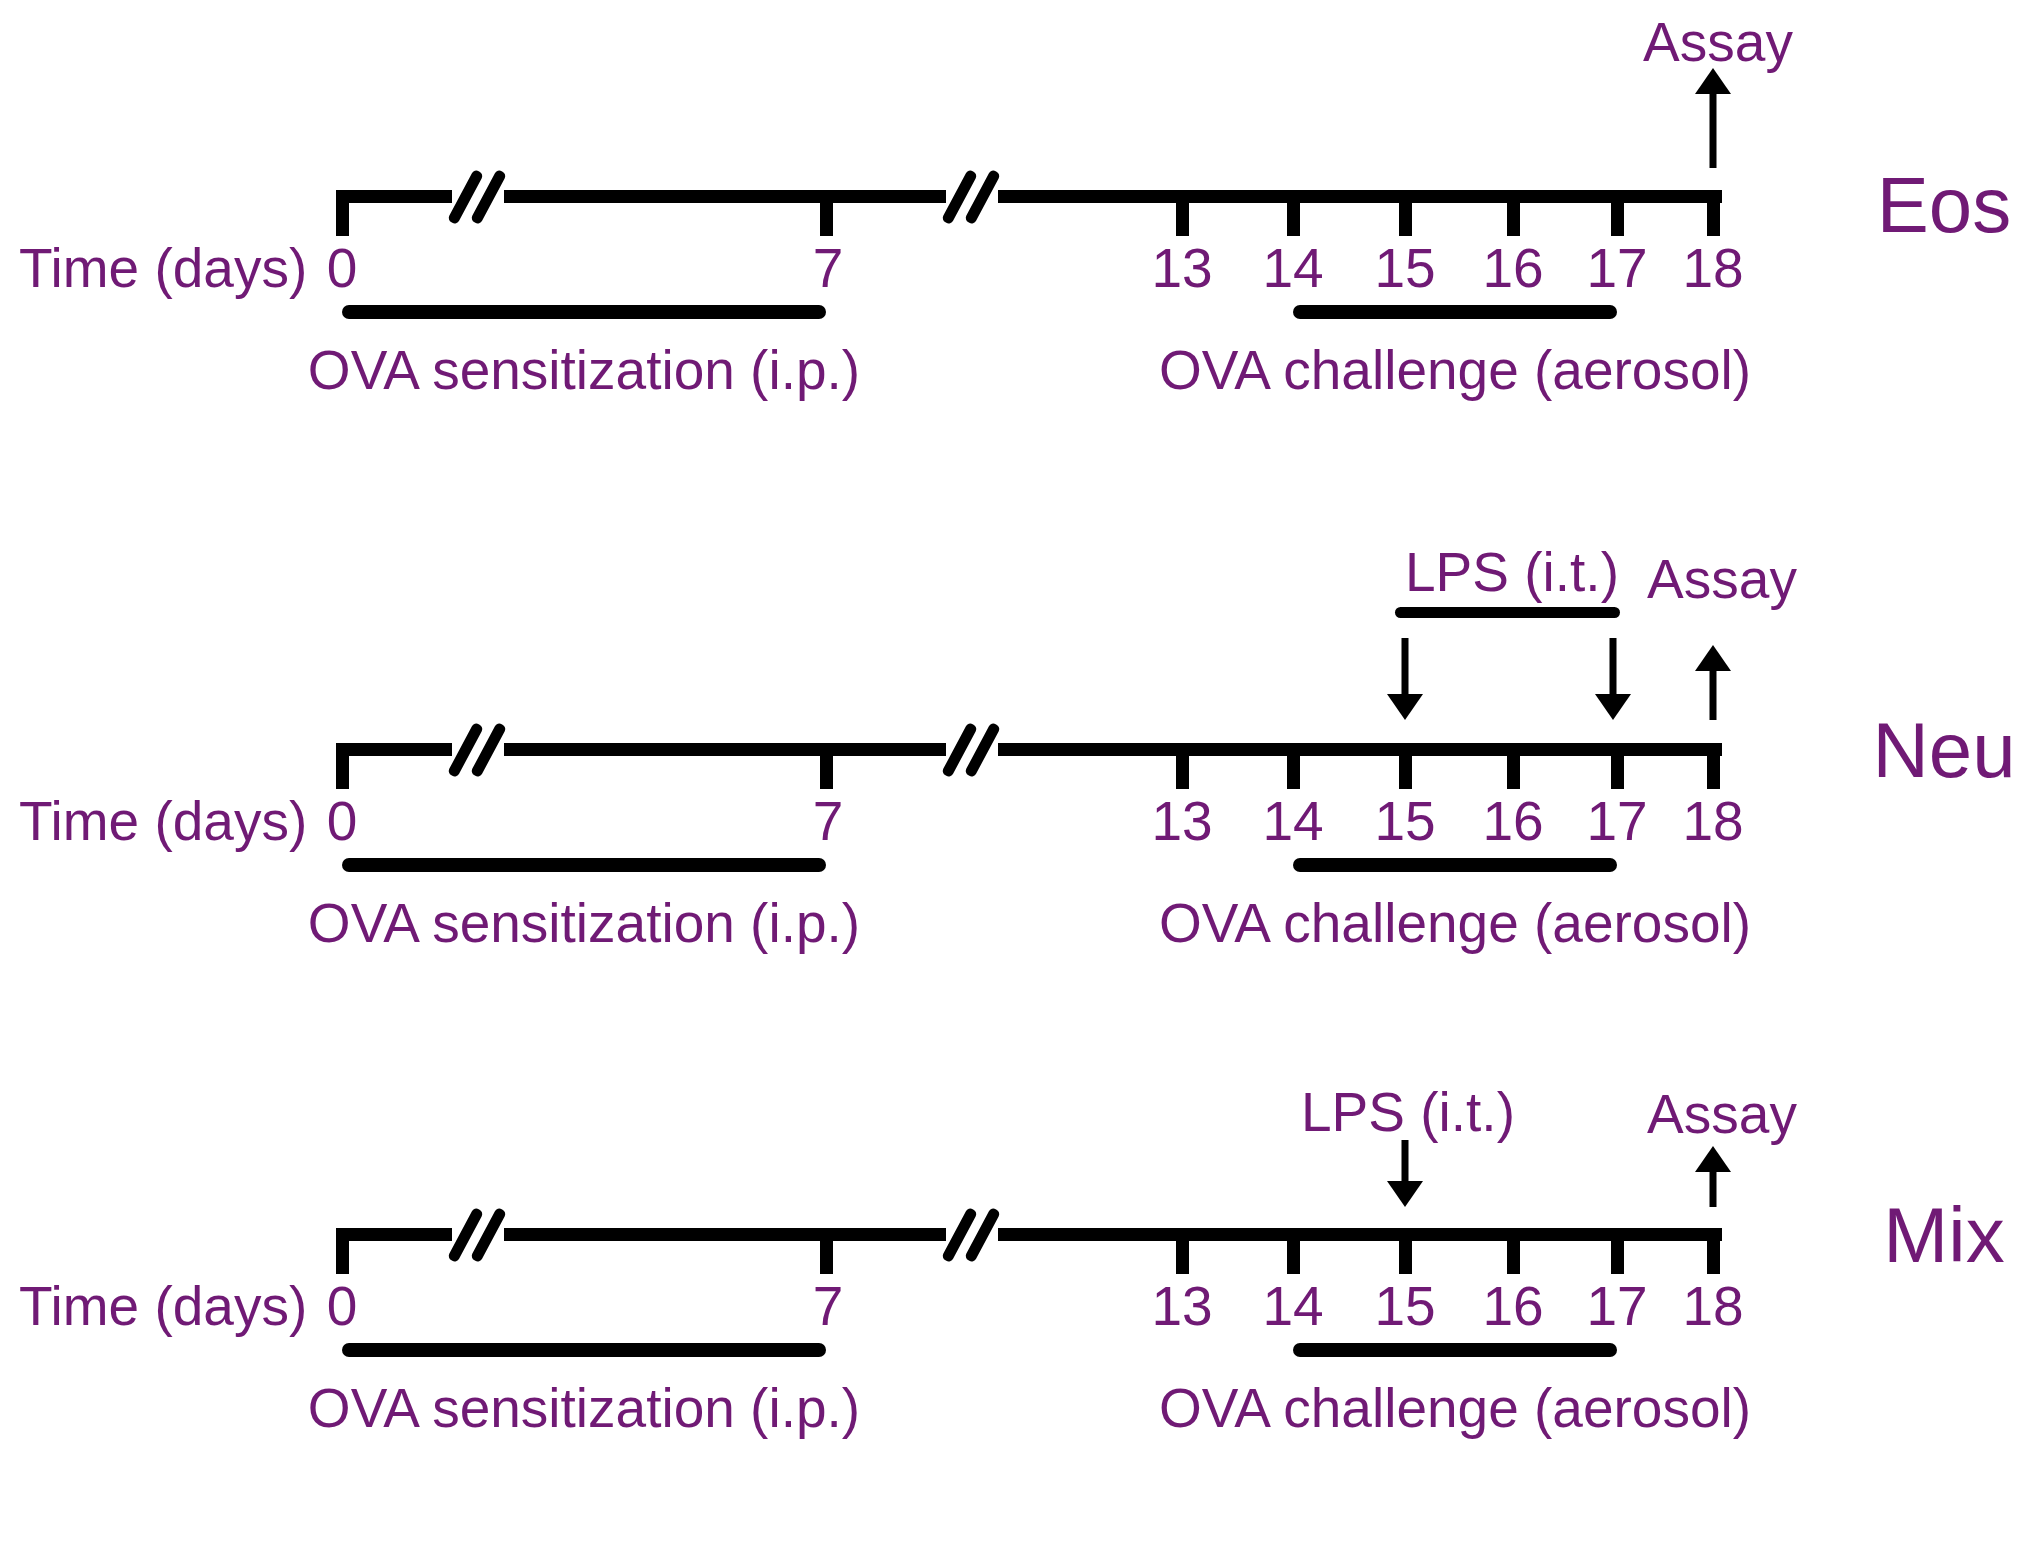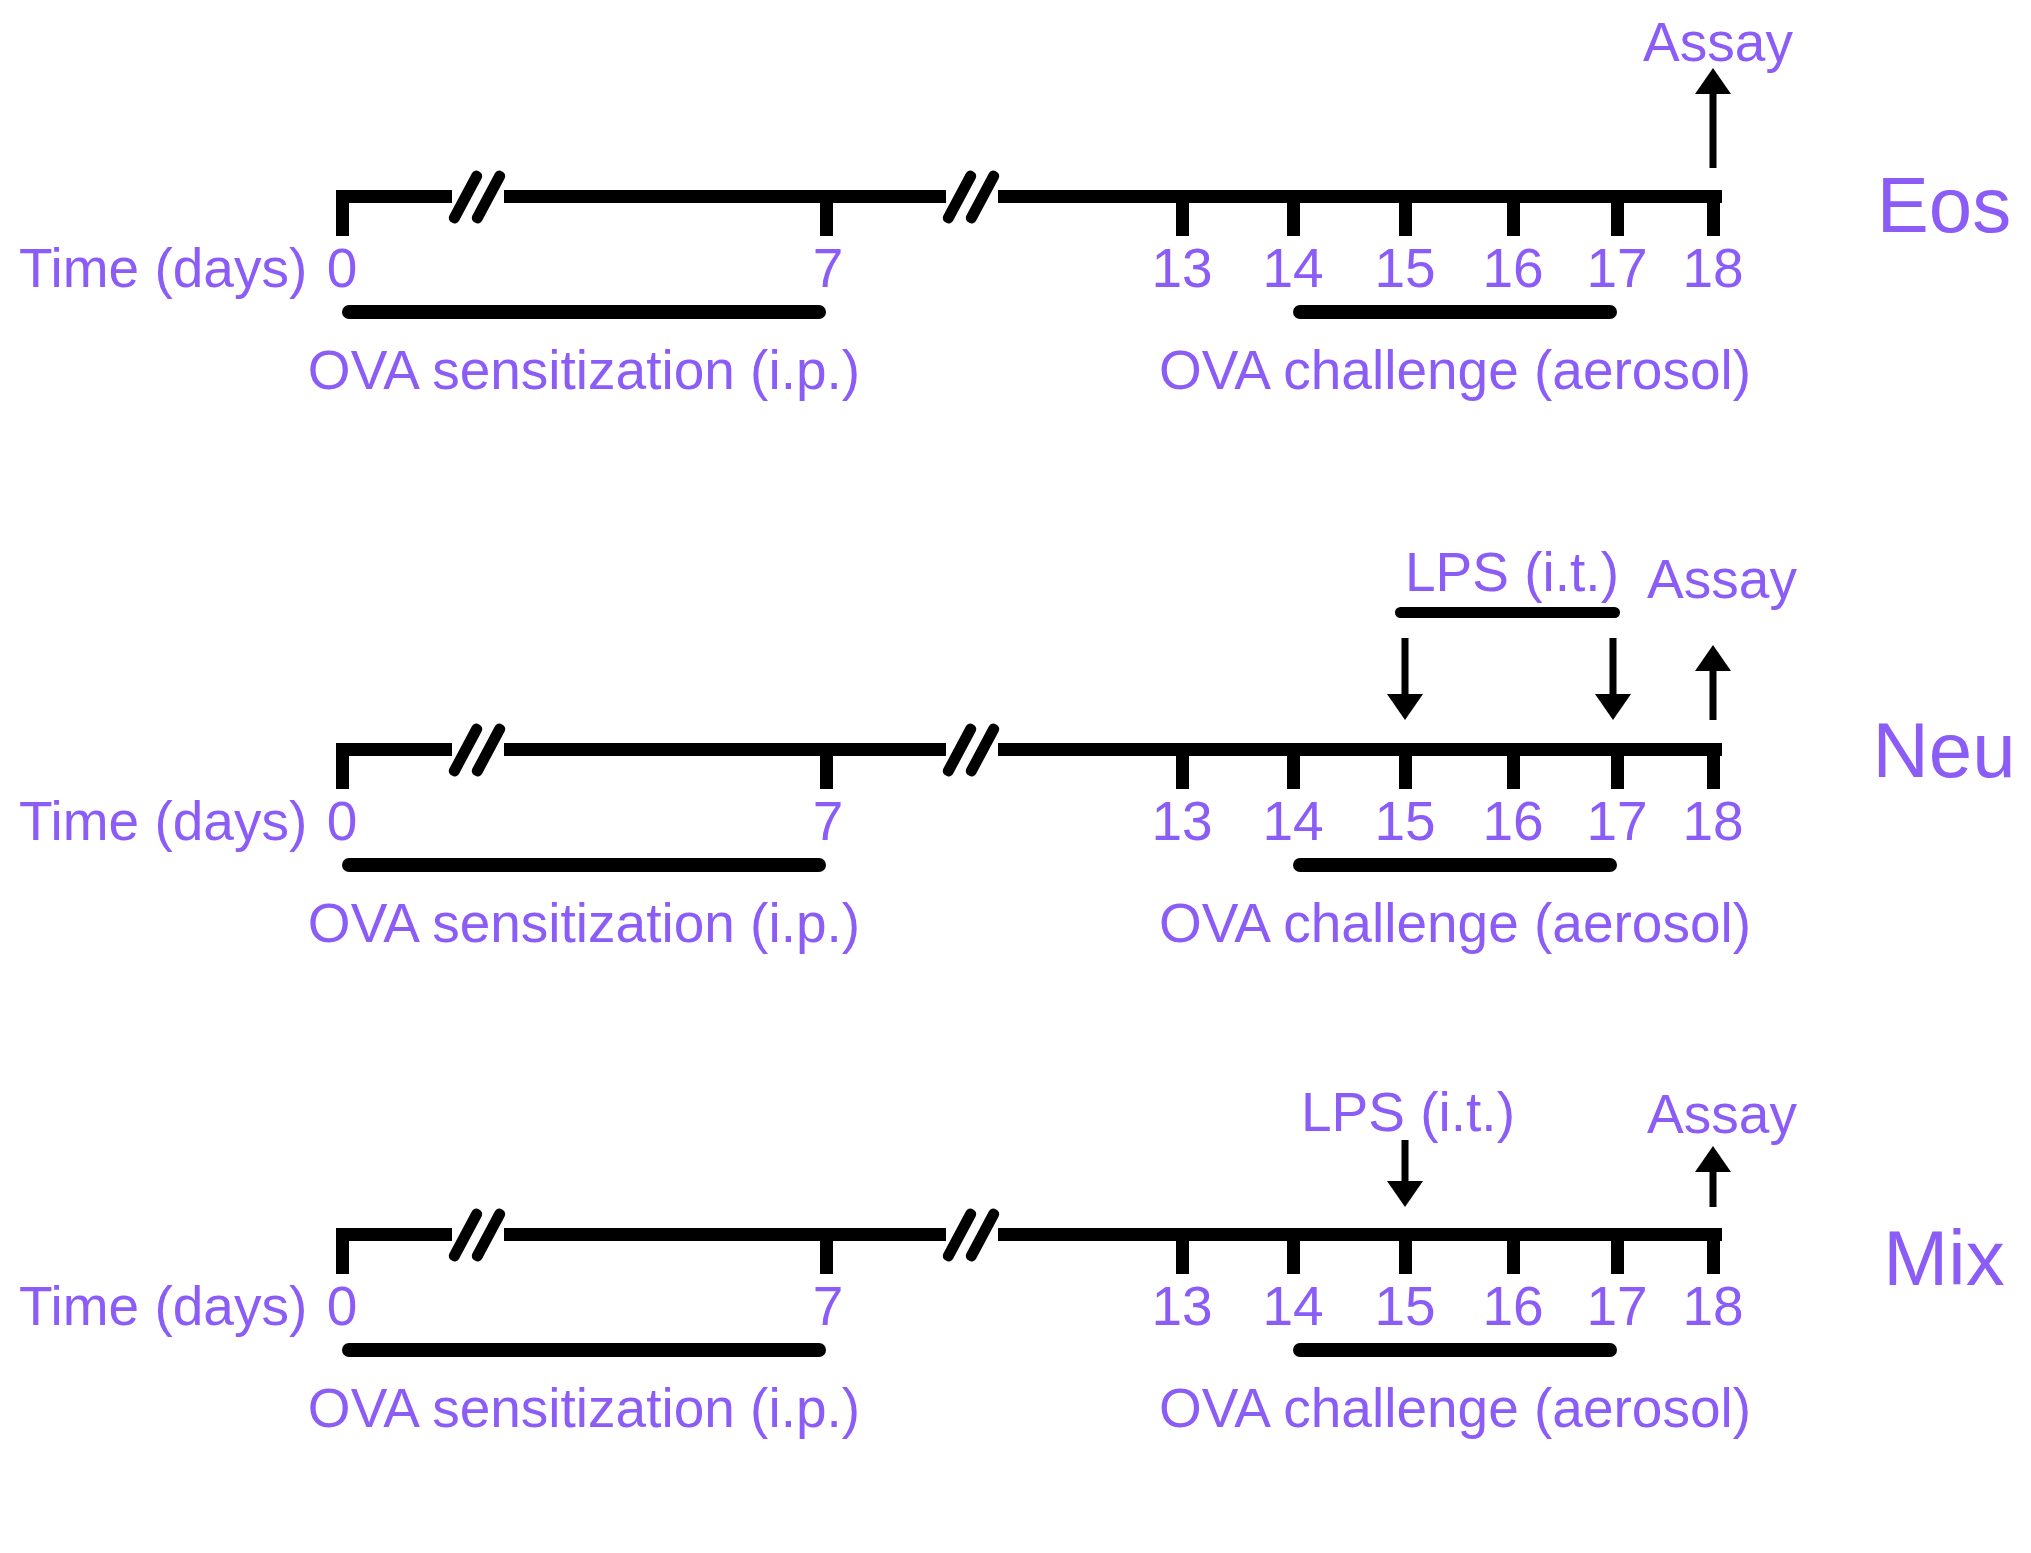--- a/index.html
+++ b/index.html
@@ -1,21 +1,21 @@
 <!DOCTYPE html>
 <html><head>
 <meta charset="utf-8">
 <style>
   html,body{margin:0;padding:0;background:#fff;}
   .canvas{
     position:relative;
     width:2031px;height:1553px;
     background:#ffffff;
     font-family:"Liberation Sans", sans-serif;
-    color:#8b5cf6;
+    color:#701a75;
     overflow:hidden;
   }
   .tl-line{position:absolute;height:13px;background:#000;}
   .tick{position:absolute;width:13px;height:46px;background:#000;}
   .brk{position:absolute;width:54px;height:60px;}
   .brk .gap{position:absolute;left:1px;top:20px;width:52px;height:19px;background:#fff;}
   .brk .slash{position:absolute;top:1px;width:11px;height:58px;background:#000;border-radius:5px;transform:rotate(28deg);}
   .brk .s1{left:9px;}
   .brk .s2{left:32px;}
   .bar{position:absolute;height:14px;background:#000;border-radius:7px;}
@@ -180,16 +180,16 @@
     <div class="lbl" style="left:1405px;top:1276px;">15</div>
     <div class="lbl" style="left:1513px;top:1276px;">16</div>
     <div class="lbl" style="left:1617px;top:1276px;">17</div>
     <div class="lbl" style="left:1713px;top:1276px;">18</div>
 
     <div class="bar" style="left:342px;top:1343px;width:484px;"></div>
     <div class="bar" style="left:1293px;top:1343px;width:324px;"></div>
     <div class="cap" style="left:584px;top:1378px;">OVA sensitization (i.p.)</div>
     <div class="cap" style="left:1455px;top:1378px;">OVA challenge (aerosol)</div>
 
-    <div class="group-lbl" style="left:1944px;top:1191px;margin-top:23px;">Mix</div>
+    <div class="group-lbl" style="left:1944px;top:1191px;">Mix</div>
   </div>
 
 </div>
 
 </body></html>

